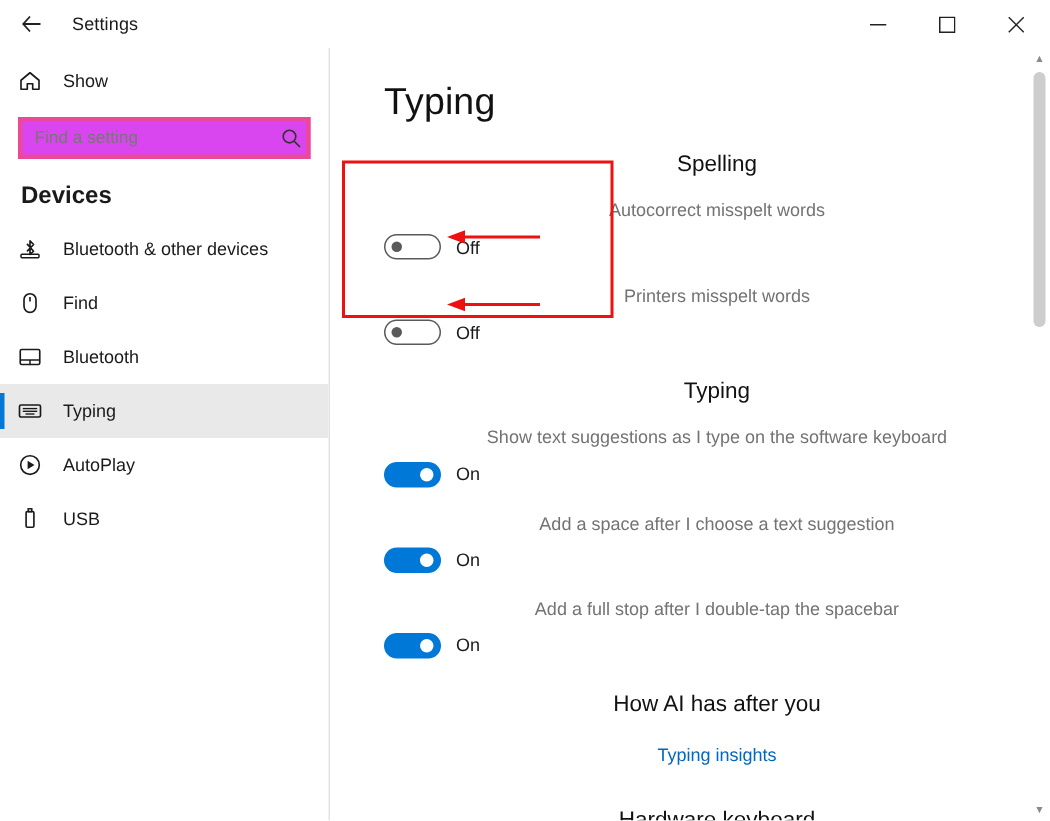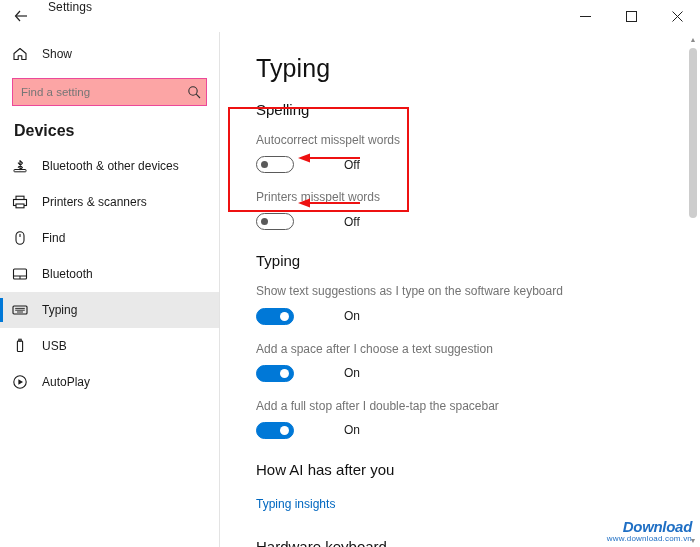--- a/index.html
+++ b/index.html
@@ -19,21 +19,21 @@
     width: 700px; height: 547px;
     background: #ffffff;
     display: flex;
     flex-direction: column;
   }
 
   
   .titlebar {
     height: 32px;
     display: flex;
-    align-items: flex-start;
+    align-items: center;
     background: #ffffff;
     position: relative;
     flex: 0 0 32px;
   }
   .back-btn {
     width: 42px; height: 32px;
     display: flex; align-items: center; justify-content: center;
     color: #333;
   }
   .back-btn svg { display: block; }
@@ -97,24 +97,24 @@
     content: "";
     position: absolute;
     left: 0; top: 6px;
     width: 3px; height: 24px;
     background: #0078d7;
   }
 
   .search-wrap {
     margin: 6px 12px 2px 12px;
     height: 28px;
-    border: 1px solid #ec4899;
+    border: 3px solid #ec4899;
     display: flex;
     align-items: center;
-    background: #fca5a5;
+    background: #d946ef;
     position: relative;
   }
   .search-wrap input {
     border: none;
     outline: none;
     font-size: 11.5px;
     font-family: "Liberation Sans", sans-serif;
     color: #333;
     flex: 1 1 auto;
     padding: 0 6px 0 8px;
@@ -150,32 +150,31 @@
     margin: 0 0 18px 0;
     color: #111;
     letter-spacing: 0.1px;
   }
   h2.group-title {
     font-size: 15px;
     font-weight: normal;
     margin: 0 0 14px 0;
     color: #111;
   }
-  .group { margin-bottom: 22px; }
+  .group { margin-bottom: 22px; text-align: center; }
   .setting { margin-bottom: 16px; }
   .setting-label {
     font-size: 12px;
     color: #737373;
     margin-bottom: 8px;
     line-height: 1.35;
   }
   .toggle-row {
     display: flex;
     align-items: center;
-    gap: 40px;
   }
   .toggle {
     width: 38px; height: 17px;
     border-radius: 9px;
     position: relative;
     flex: 0 0 38px;
   }
   .toggle.off {
     background: #ffffff;
     border: 1px solid #5a5a5a;
@@ -328,30 +327,20 @@
       <div class="nav-item">
         <span class="nicon">
           <svg width="16" height="16" viewBox="0 0 16 16">
             <path d="M6 4.6 L10.4 9.5 L8 11.6 L8 2.6 L10.4 5 L6 9.6" fill="none" stroke="#1a1a1a" stroke-width="1.1" stroke-linejoin="round"></path>
             <rect x="2" y="11.5" width="12" height="2.3" rx="0.6" fill="none" stroke="#1a1a1a" stroke-width="1"></rect>
           </svg>
         </span>
         <span class="nlabel">Bluetooth &amp; other devices</span>
       </div>
 
-      <div class="nav-item">
-        <span class="nicon">
-          <svg width="16" height="16" viewBox="0 0 16 16">
-            <rect x="1.5" y="5.5" width="13" height="6" fill="none" stroke="#1a1a1a" stroke-width="1.1"></rect>
-            <rect x="4" y="2.2" width="8" height="3.3" fill="none" stroke="#1a1a1a" stroke-width="1.1"></rect>
-            <rect x="4" y="10" width="8" height="3.8" fill="#fff" stroke="#1a1a1a" stroke-width="1.1"></rect>
-          </svg>
-        </span>
-        <span class="nlabel">Printers &amp; scanners</span>
-      </div>
 
       <div class="nav-item">
         <span class="nicon">
           <svg width="16" height="16" viewBox="0 0 16 16">
             <rect x="4" y="1.8" width="8" height="12.4" rx="4" fill="none" stroke="#1a1a1a" stroke-width="1.1"></rect>
             <line x1="8" y1="4" x2="8" y2="7" stroke="#1a1a1a" stroke-width="1.1"></line>
           </svg>
         </span>
         <span class="nlabel">Find</span>
       </div>
@@ -376,35 +365,35 @@
             <line x1="5" y1="10" x2="11" y2="10" stroke="#1a1a1a" stroke-width="0.9"></line>
           </svg>
         </span>
         <span class="nlabel">Typing</span>
       </div>
 
 
       <div class="nav-item">
         <span class="nicon">
           <svg width="16" height="16" viewBox="0 0 16 16">
+            <circle cx="8" cy="8" r="6.2" fill="none" stroke="#1a1a1a" stroke-width="1.1"></circle>
+            <path d="M6.4 5.2 L11 8 L6.4 10.8 Z" fill="#1a1a1a"></path>
+          </svg>
+        </span>
+        <span class="nlabel">AutoPlay</span>
+      </div>
+
+      <div class="nav-item">
+        <span class="nicon">
+          <svg width="16" height="16" viewBox="0 0 16 16">
             <rect x="5.4" y="3" width="5.2" height="10.5" rx="0.8" fill="none" stroke="#1a1a1a" stroke-width="1.1"></rect>
             <rect x="6.8" y="1.2" width="2.4" height="2" fill="none" stroke="#1a1a1a" stroke-width="1"></rect>
           </svg>
         </span>
         <span class="nlabel">USB</span>
-      </div>
-
-      <div class="nav-item">
-        <span class="nicon">
-          <svg width="16" height="16" viewBox="0 0 16 16">
-            <circle cx="8" cy="8" r="6.2" fill="none" stroke="#1a1a1a" stroke-width="1.1"></circle>
-            <path d="M6.4 5.2 L11 8 L6.4 10.8 Z" fill="#1a1a1a"></path>
-          </svg>
-        </span>
-        <span class="nlabel">AutoPlay</span>
       </div>
     </div>
 
     <div class="main">
       <div class="main-inner">
 
         <h1 class="page-title">Typing</h1>
 
         <div class="group">
           <h2 class="group-title">Spelling</h2>
@@ -487,19 +476,15 @@
       <svg class="arrow" style="left:76px; top:118px;" width="66" height="16" viewBox="0 0 66 16">
         <line x1="64" y1="8" x2="12" y2="8" stroke="#ee1111" stroke-width="2"></line>
         <path d="M2 8 L14 3.5 L14 12.5 Z" fill="#ee1111"></path>
       </svg>
 
       <svg class="arrow" style="left:76px; top:163px;" width="66" height="16" viewBox="0 0 66 16">
         <line x1="64" y1="8" x2="12" y2="8" stroke="#ee1111" stroke-width="2"></line>
         <path d="M2 8 L14 3.5 L14 12.5 Z" fill="#ee1111"></path>
       </svg>
 
-      <div class="watermark">
-        <div class="wm-main">Download</div>
-        <div class="wm-sub">www.download.com.vn</div>
-      </div>
     </div>
   </div>
 </div>
 
 </body></html>

